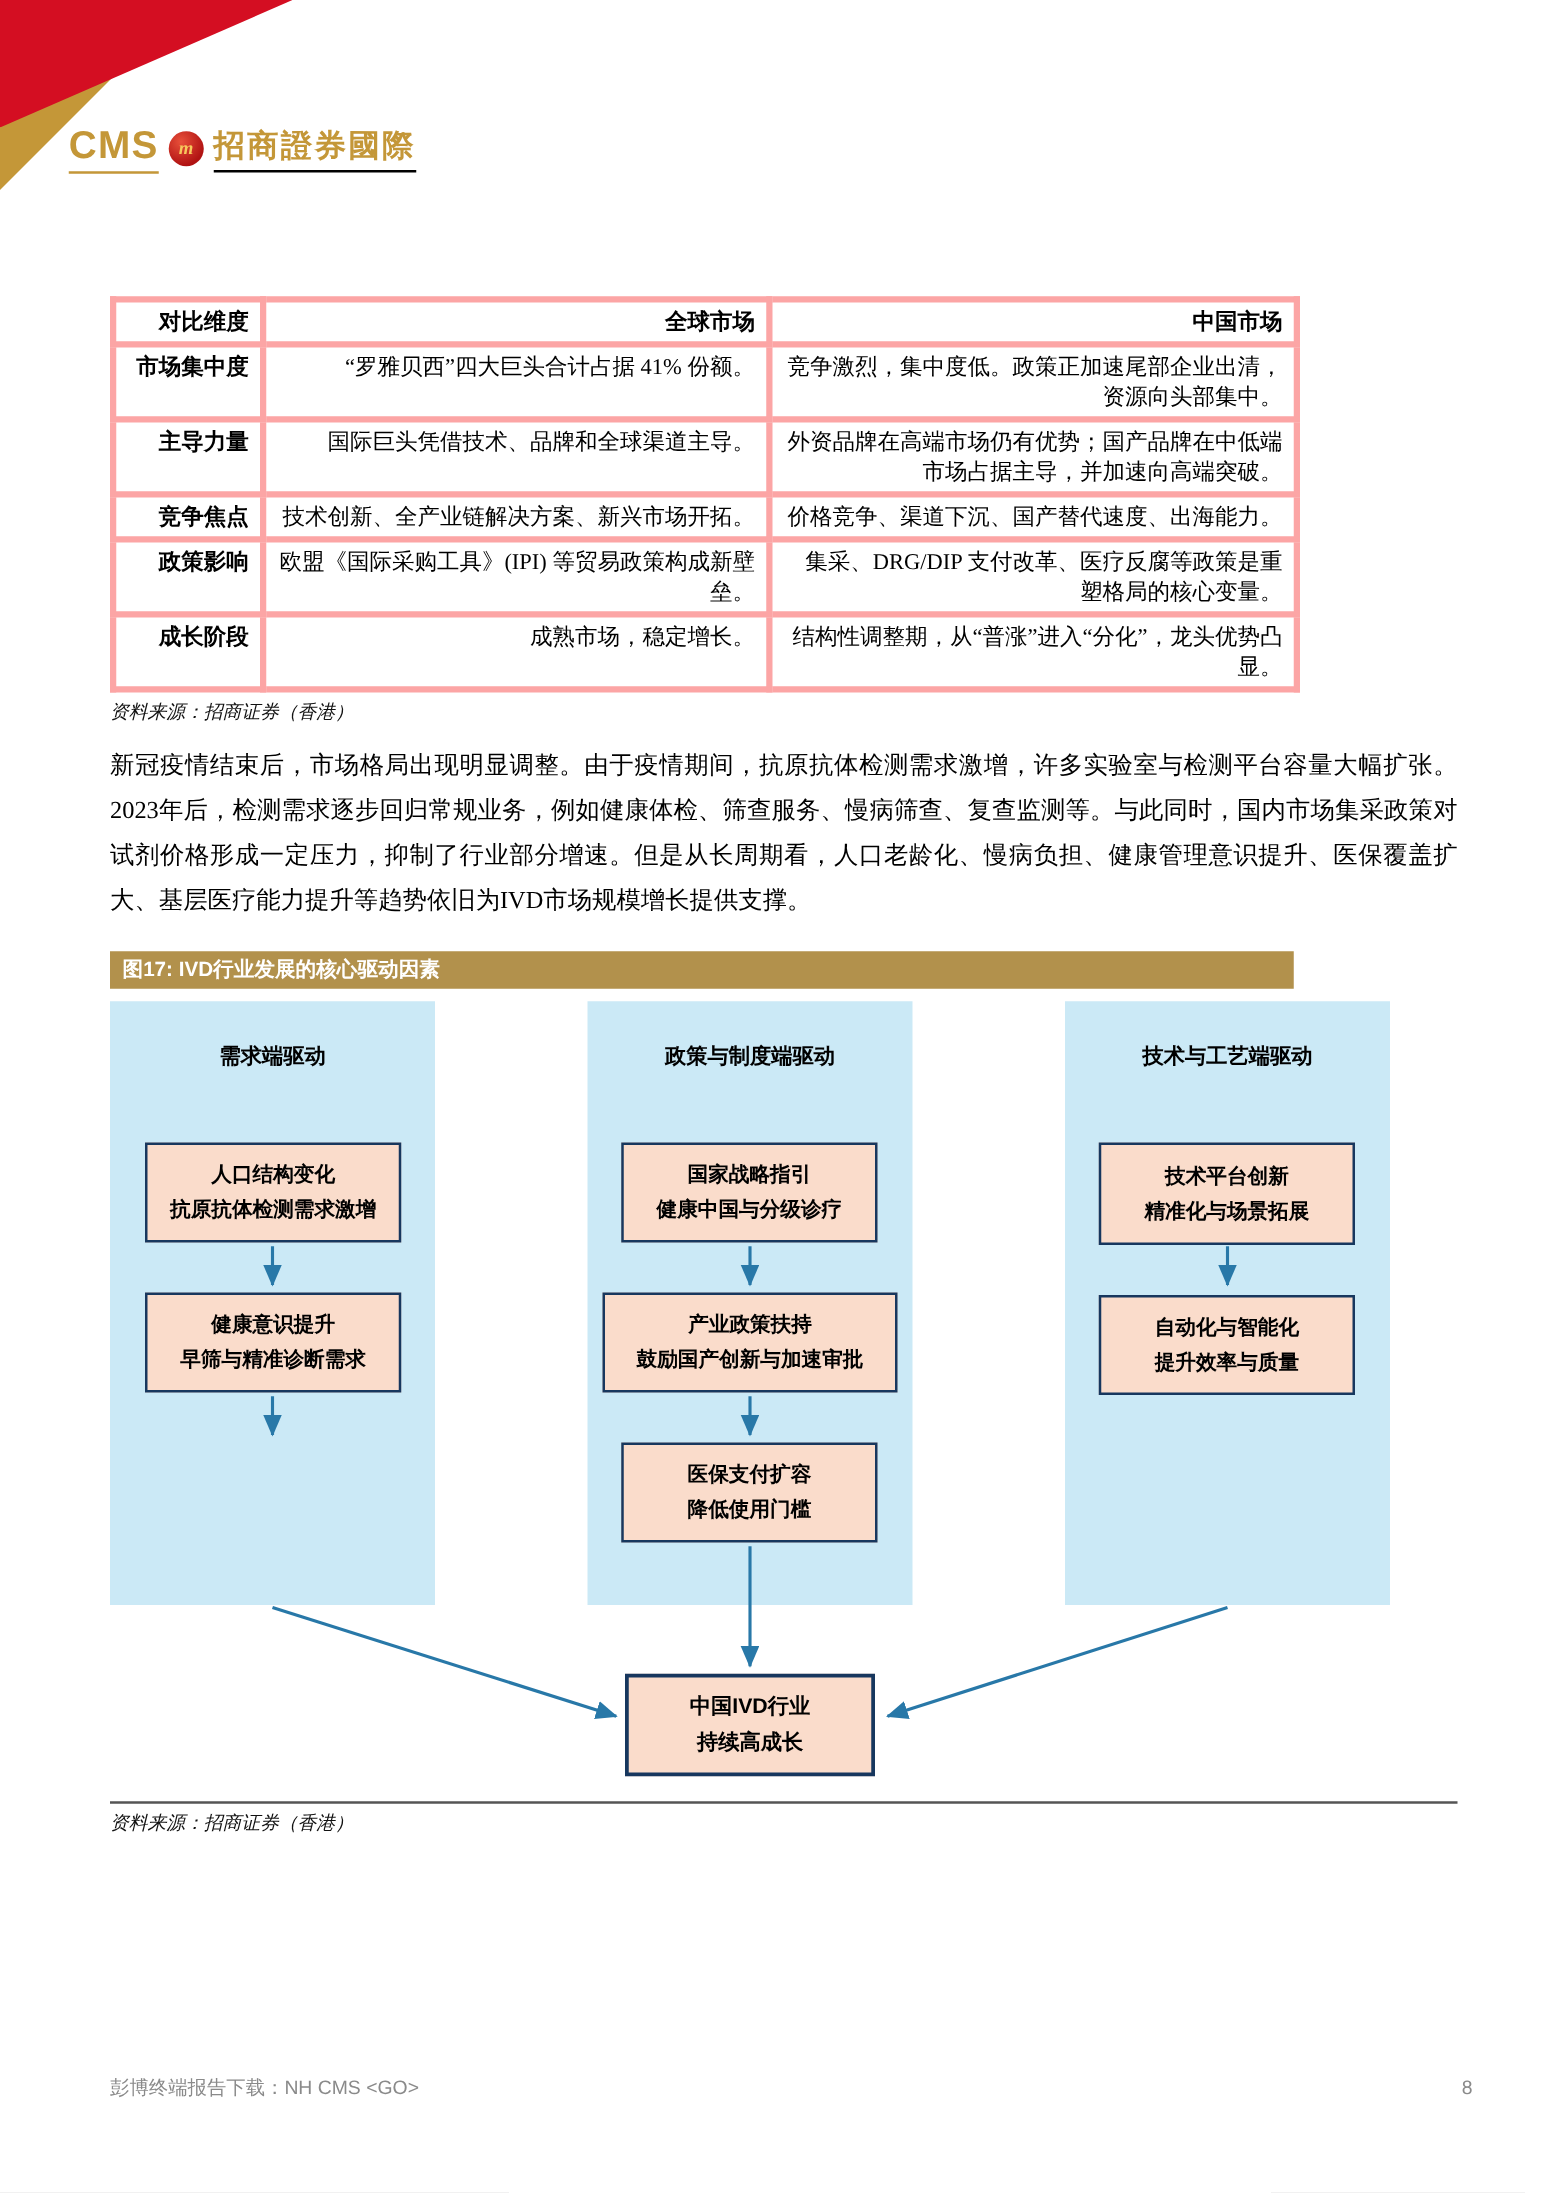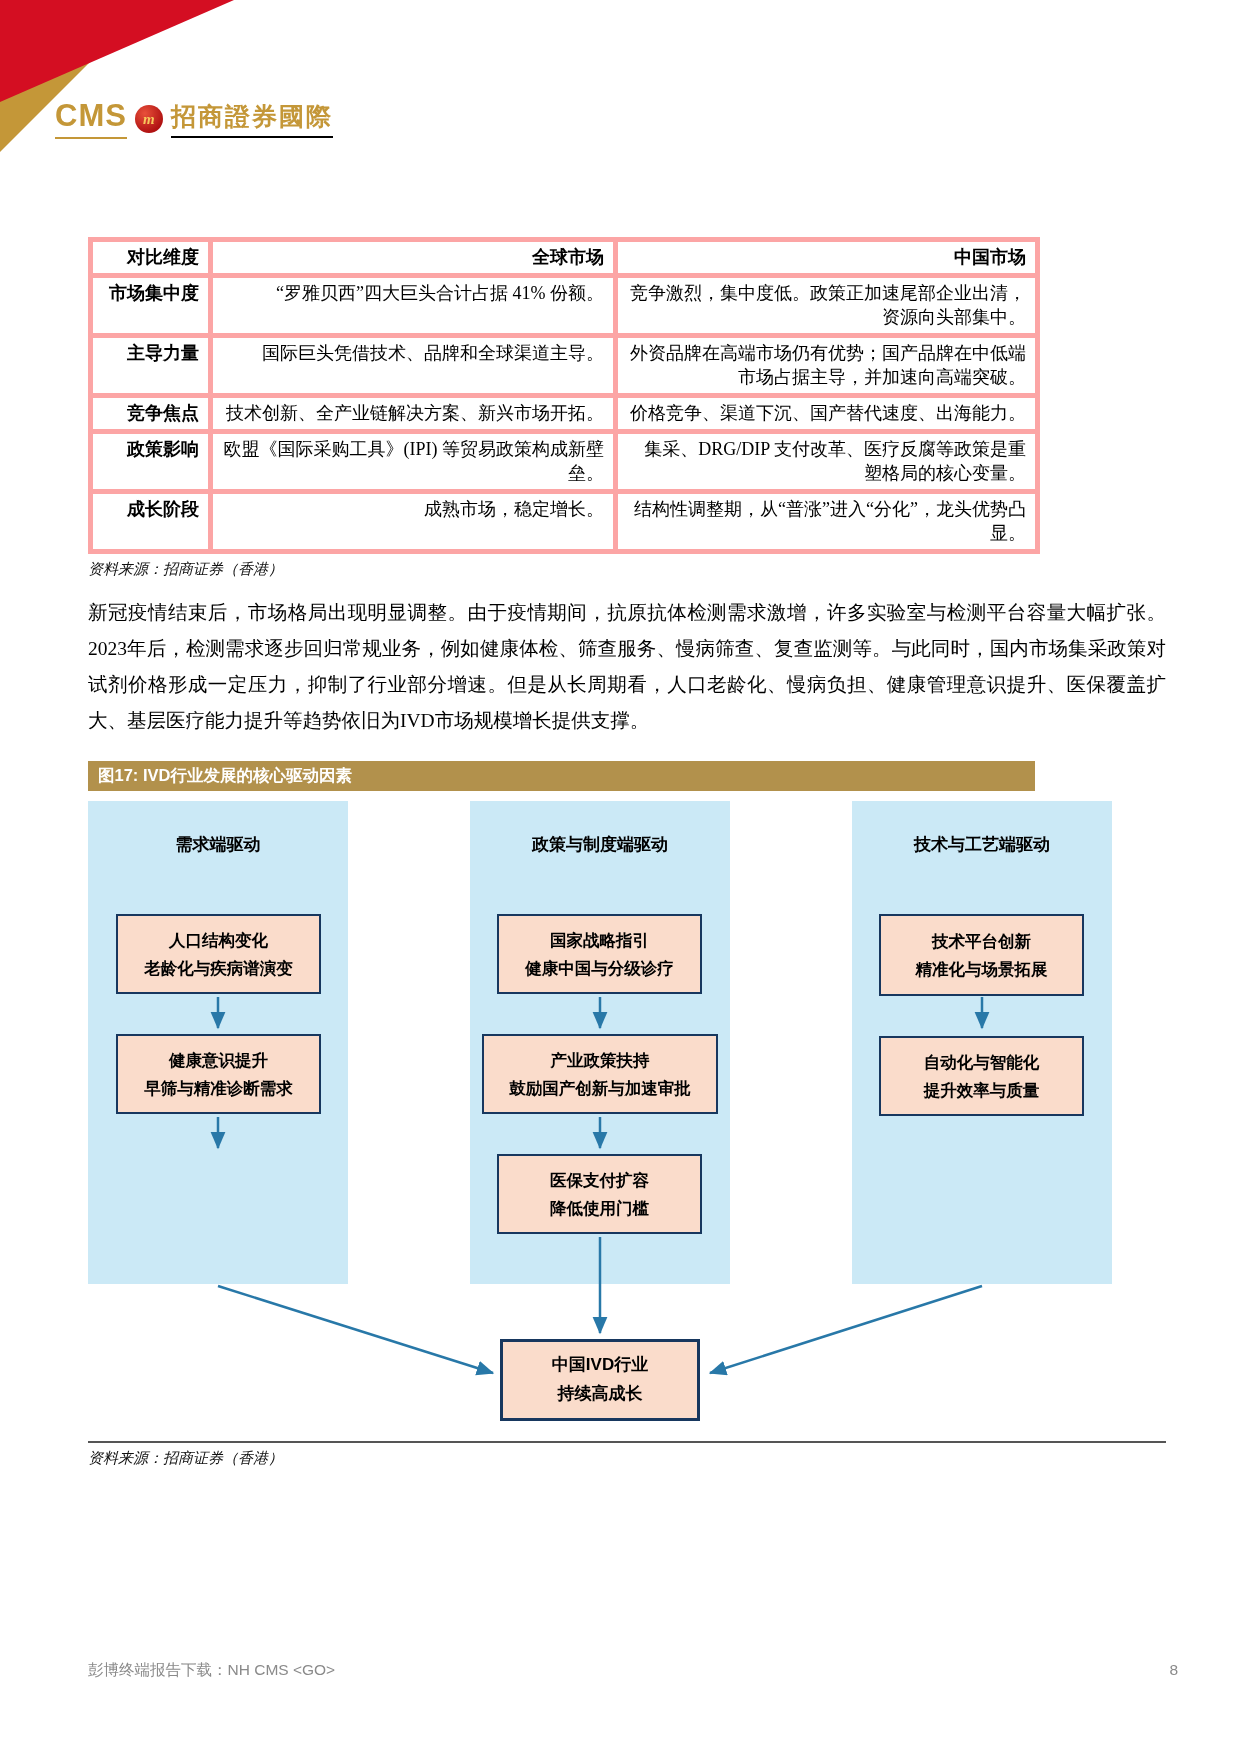--- a/index.html
+++ b/index.html
@@ -148,21 +148,21 @@
           <path marker-end="url(#ah)" d="M512 318 L512 349"></path>
           <path marker-end="url(#ah)" d="M894 198 L894 229"></path>
           <path marker-end="url(#ah)" d="M512 438 L512 534"></path>
           <path marker-end="url(#ah)" d="M130 487 L405 574"></path>
           <path marker-end="url(#ah)" d="M894 487 L622 574"></path>
         </g>
       </svg>
 
       <div class="obox" style="left:28px;top:115px;width:205px;height:80px;">
         <span>人口结构变化</span>
-        <span>老龄化与疾病谱演变</span>
+        <span>抗原抗体检测需求激增</span>
       </div>
       <div class="obox" style="left:28px;top:235px;width:205px;height:80px;">
         <span>健康意识提升</span>
         <span>早筛与精准诊断需求</span>
       </div>
 
       <div class="obox" style="left:409px;top:115px;width:205px;height:80px;">
         <span>国家战略指引</span>
         <span>健康中国与分级诊疗</span>
       </div>

